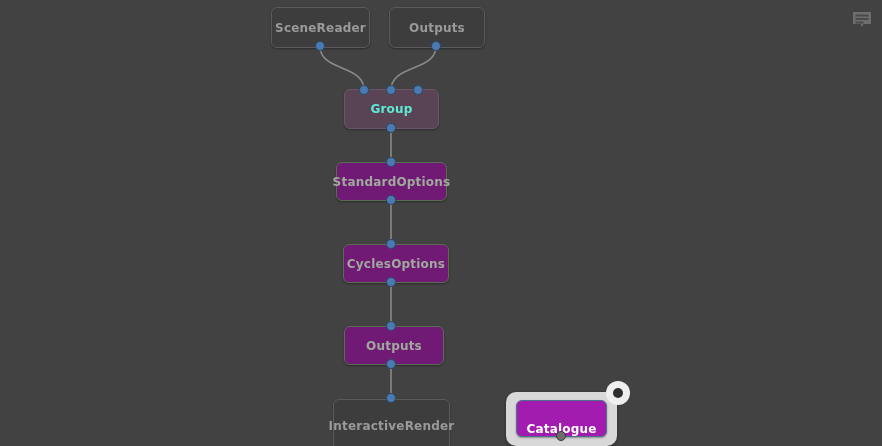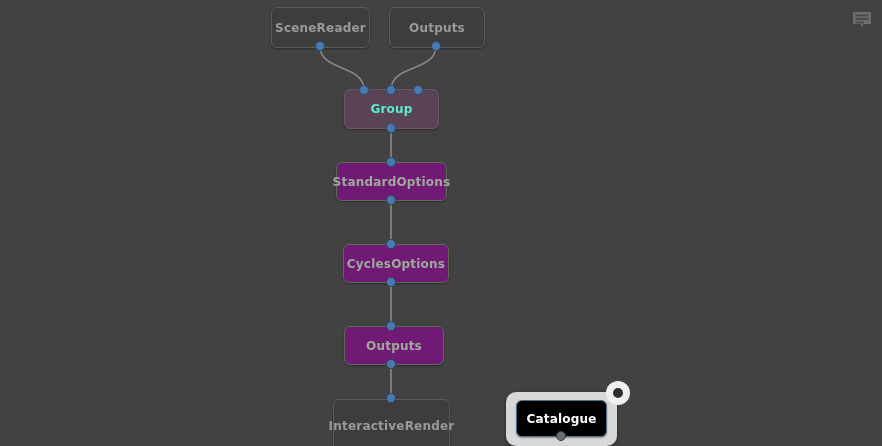--- a/index.html
+++ b/index.html
@@ -51,24 +51,25 @@
     color: #5eead4;
     box-shadow: 0 1px 2px rgba(0,0,0,0.35);
   }
   .node.v-green {
     background: #701a75;
     border: 1px solid #5a6c54;
     color: #a0aa9c;
     box-shadow: 0 1px 2px rgba(0,0,0,0.35);
   }
   .node.v-blue {
-    background: #000000;
+    background: #a21caf;
     border: 1px solid #4e708f;
     color: #ffffff;
     box-shadow: 0 1px 2px rgba(0,0,0,0.35);
+    align-items: flex-end;
   }
   
   .sel-halo {
     position: absolute;
     box-sizing: border-box;
     border-radius: 10px;
     background: #d8d8d8;
     box-shadow: 0 1px 3px rgba(0,0,0,0.45);
   }
   .dot {

